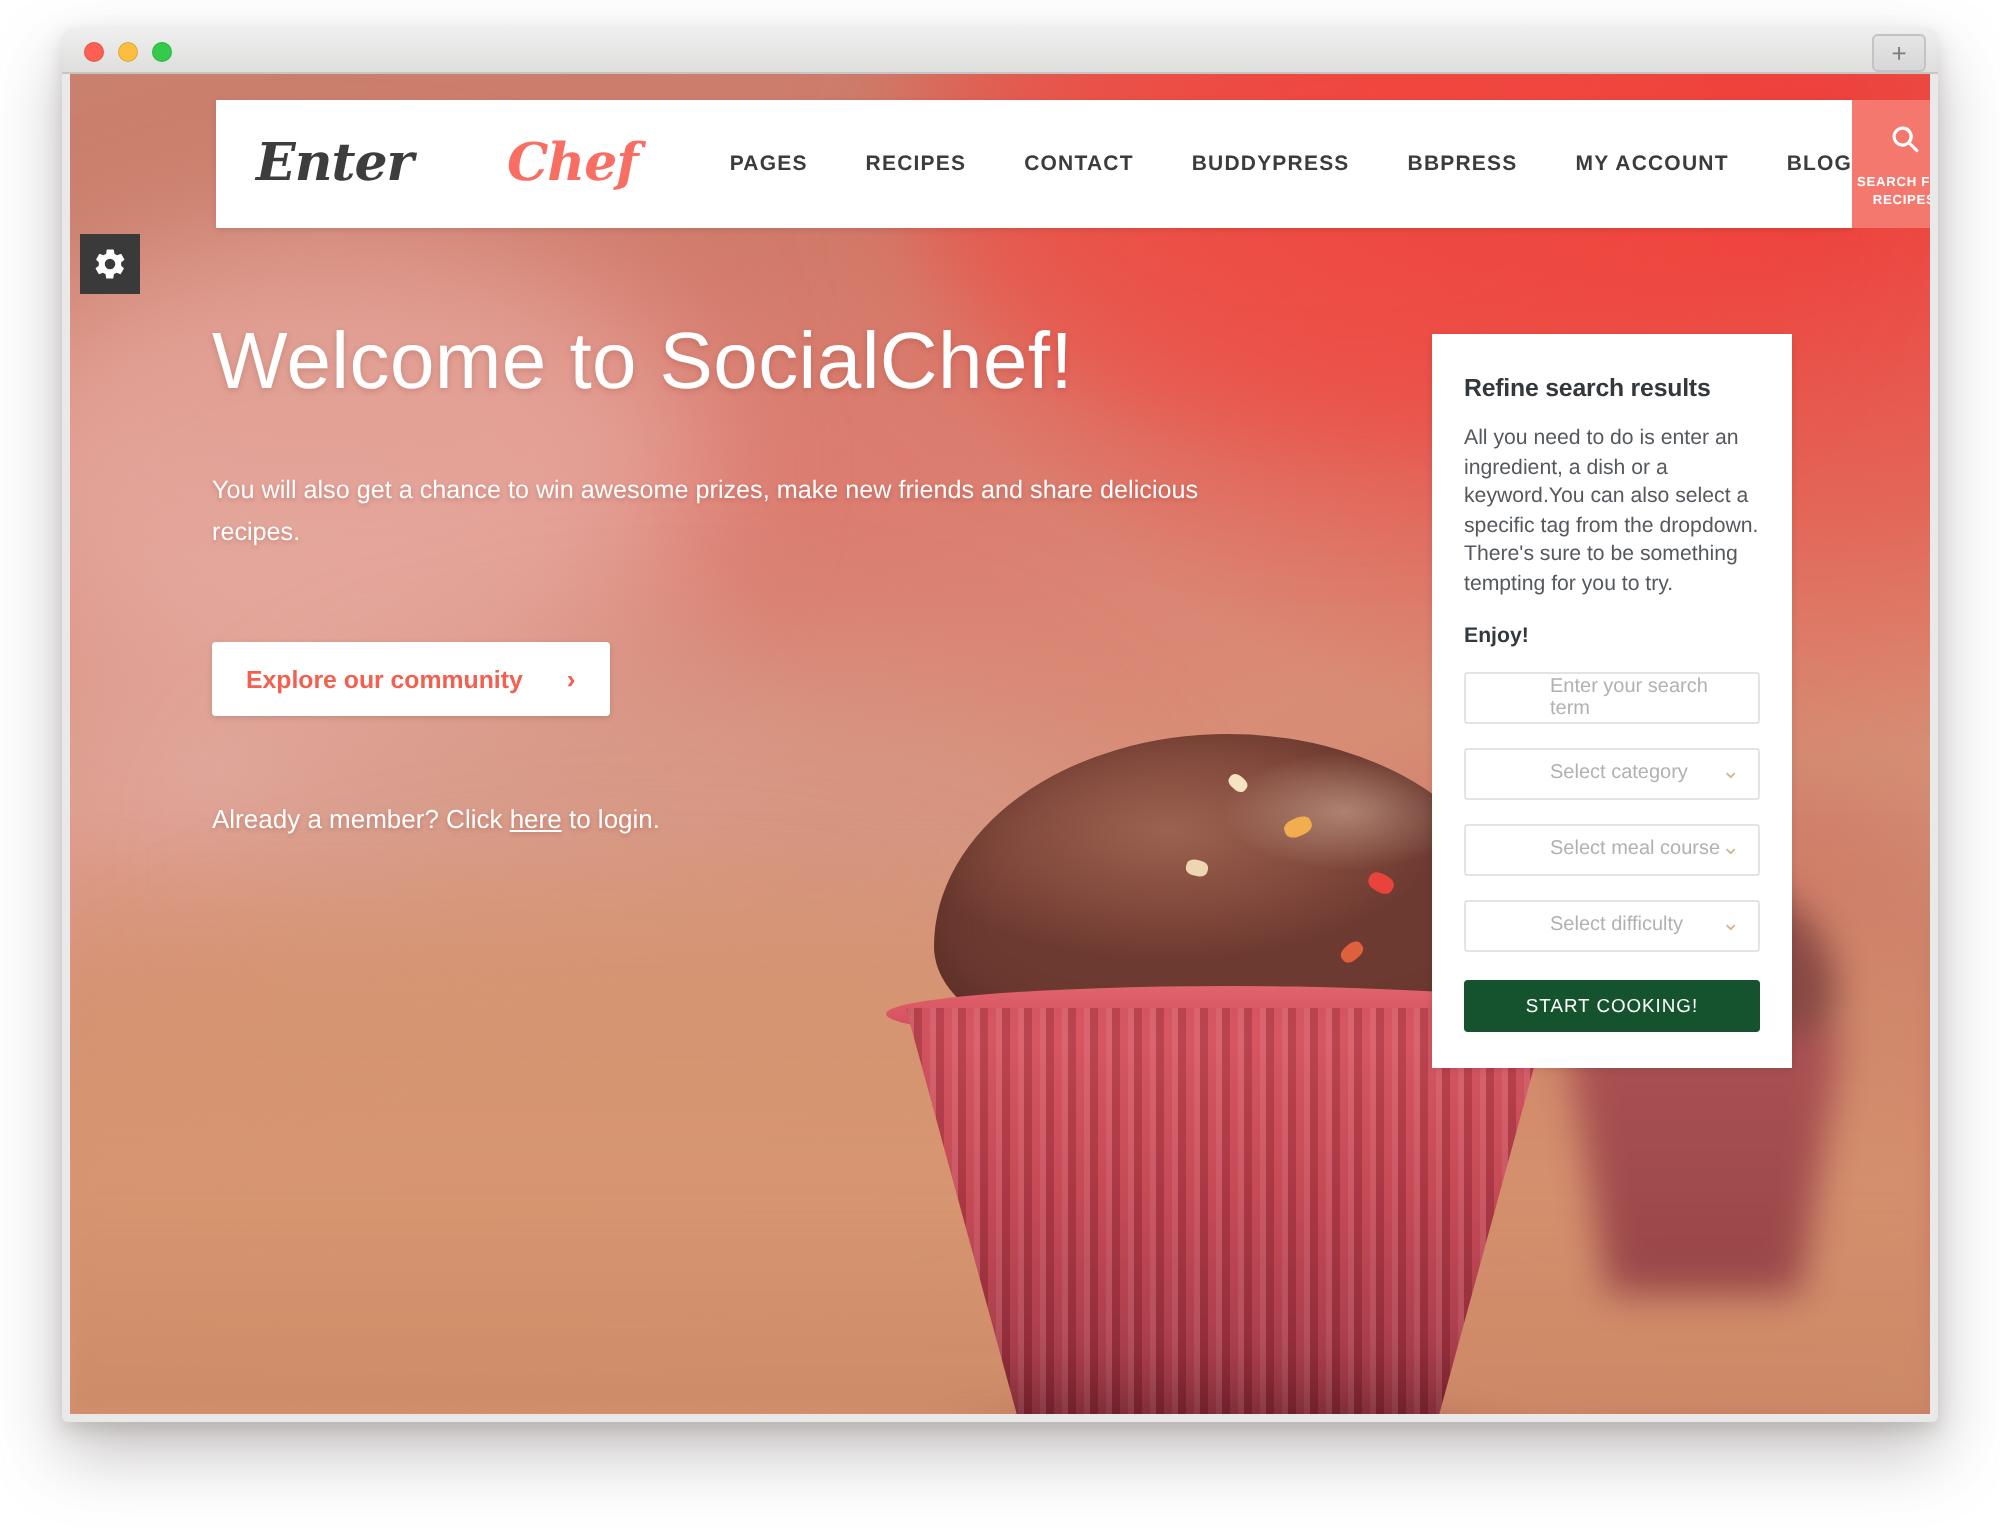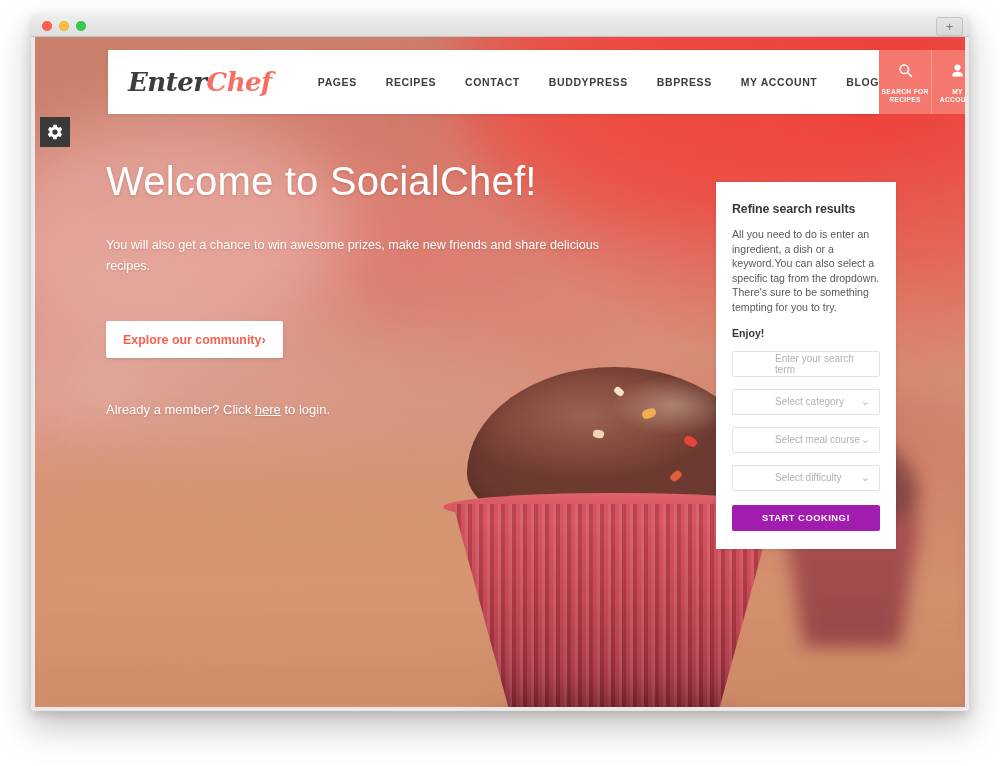--- a/index.html
+++ b/index.html
@@ -197,21 +197,21 @@
     margin-left: 20px;
     margin-right: 46px;
     font-family: "DejaVu Serif", serif;
     font-size: 26px;
     font-style: italic;
     font-weight: bold;
     letter-spacing: -0.5px;
     white-space: nowrap;
   }
   #logo .social { color: #3d3d3d; }
-  #logo .chef { color: #f96e63; }
+  #logo .chef { color: #f96e63; margin-left: 47px; }
 
   #main-nav { display: flex; align-items: center; gap: 29px; }
   .nav-item {
     font-size: 10.5px;
     font-weight: bold;
     letter-spacing: 0.6px;
     color: #3c3c3c;
     white-space: nowrap;
     cursor: pointer;
   }
@@ -261,20 +261,21 @@
     font-size: 12.6px;
     line-height: 21px;
     margin-top: 22px;
     text-shadow: 0 1px 2px rgba(120,40,30,0.25);
   }
   #hero-para-2 { margin-top: 30px; }
 
   #explore-button {
     display: inline-flex;
     align-items: center;
+    gap: 22px;
     margin-top: 44px;
     background: #ffffff;
     padding: 11px 17px 11px 17px;
     color: #f4604f;
     font-size: 12.4px;
     font-weight: bold;
     border-radius: 2px;
     cursor: pointer;
     box-shadow: 0 1px 3px rgba(0,0,0,0.13);
   }
@@ -284,21 +285,21 @@
     margin-top: 44px;
     color: #ffffff;
     font-size: 13px;
     text-shadow: 0 1px 2px rgba(120,40,30,0.25);
   }
   #login-line a { color: #ffffff; text-decoration: underline; cursor: pointer; }
 
   
   #refine-panel {
     position: absolute;
-    left: 681px; top: 145px;
+    left: 681px; top: 130px;
     width: 180px;
     background: #ffffff;
     padding: 20px 16px 18px 16px;
     z-index: 18;
     box-shadow: 0 1px 4px rgba(0,0,0,0.10);
   }
   #refine-title {
     font-size: 12.4px;
     font-weight: bold;
     color: #33383d;
@@ -335,25 +336,25 @@
   .field .caret {
     position: absolute;
     right: 9px;
     color: #d8b48a;
     font-size: 11px;
     line-height: 11px;
   }
   #start-cooking {
     margin-top: 14px;
     height: 26px;
-    background: #a21caf;
+    background: #14532d;
     border-radius: 2px;
     color: #ffffff;
     font-size: 9.4px;
-    font-weight: bold;
+    font-weight: normal;
     letter-spacing: 0.5px;
     display: flex;
     align-items: center;
     justify-content: center;
     cursor: pointer;
   }
 </style>
 </head>
 <body>
 

